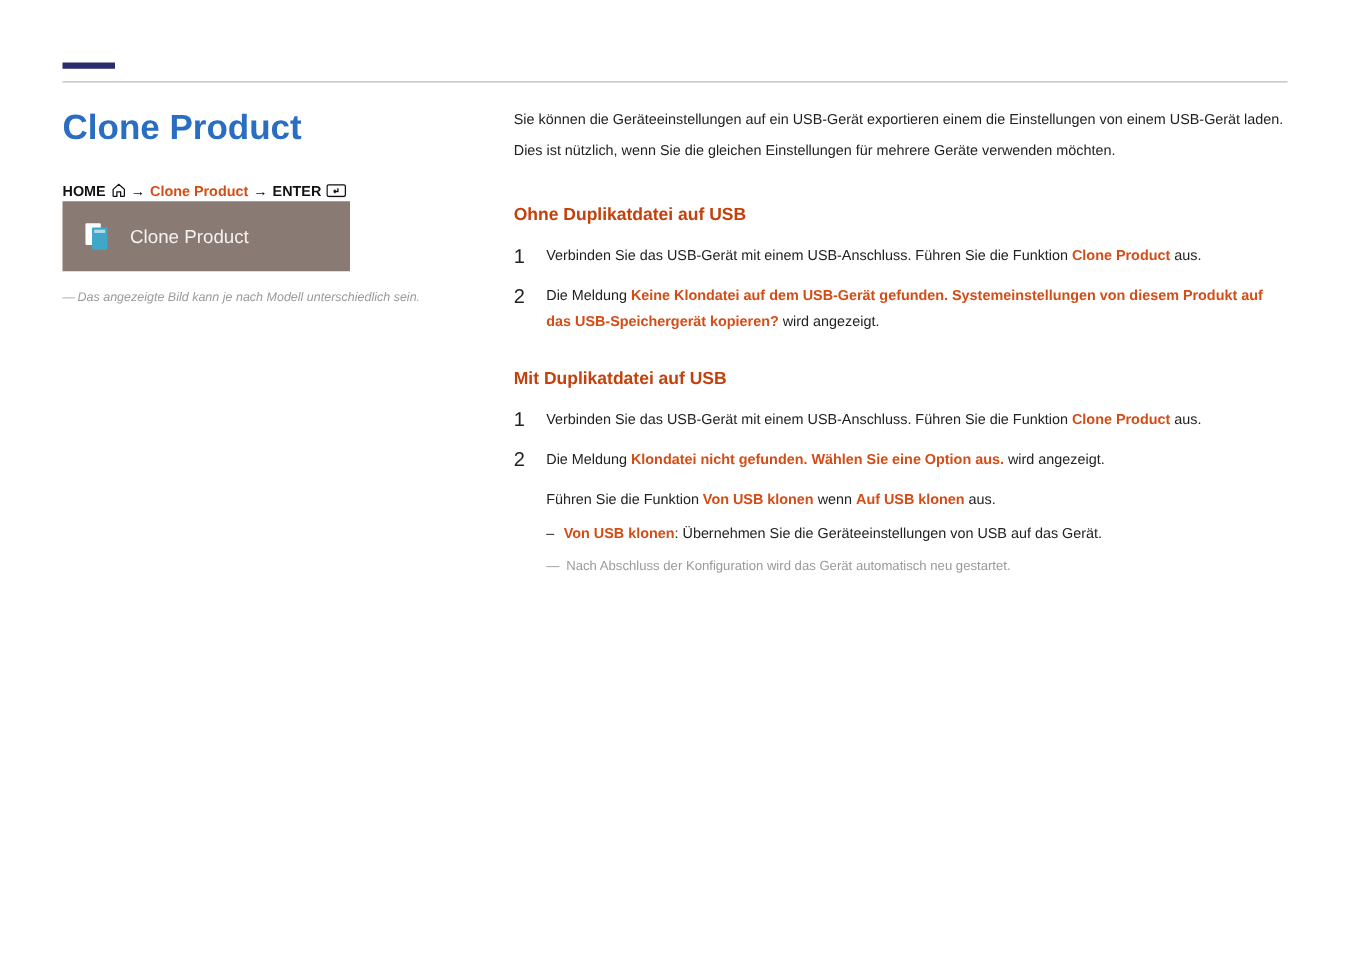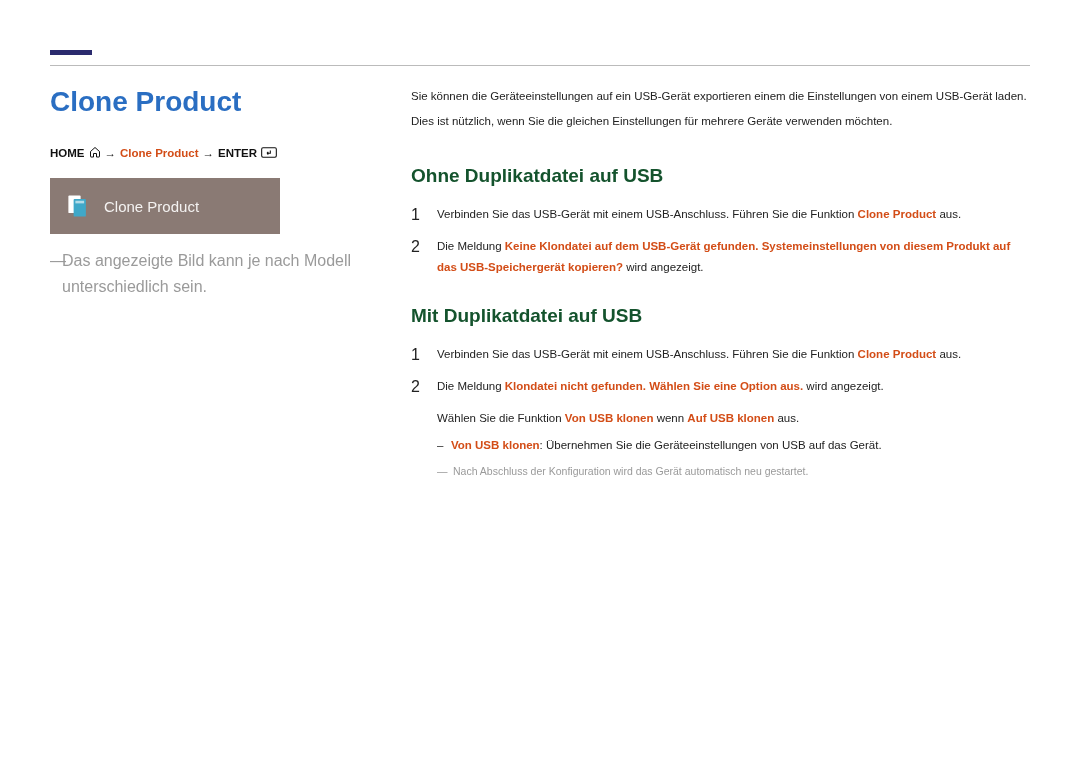--- a/index.html
+++ b/index.html
@@ -43,21 +43,20 @@
   h1.title {
     color: #2a6ec2;
     font-size: 28px;
     font-weight: 600;
     margin-bottom: 28px;
   }
   .breadcrumb {
     font-size: 11.5px;
     font-weight: 700;
     color: #111;
-    margin-bottom: 18px;
     display: flex;
     align-items: center;
     gap: 4px;
     flex-wrap: wrap;
   }
   .breadcrumb .hl { color: #d34d17; font-weight: 700; }
   .breadcrumb .icon {
     display: inline-block;
     font-size: 11px;
     vertical-align: middle;
@@ -78,38 +77,39 @@
     display: flex;
     align-items: center;
     justify-content: center;
   }
   .tile-label {
     color: #f4f2f1;
     font-size: 15px;
     font-weight: 300;
   }
   .note {
-    font-size: 16px;
+    font-size: 10px;
     color: #9a9a9a;
     line-height: 1.6;
     position: relative;
     padding-left: 12px;
+    font-style: italic;
   }
   .note::before {
     content: "―";
     position: absolute;
     left: 0;
     top: 0;
     color: #9a9a9a;
   }
   .right-col p { margin-bottom: 4px; }
   .right-col .section-h {
-    font-size: 19px;
+    font-size: 14px;
     font-weight: 700;
-    color: #14532d;
+    color: #c2410c;
     margin-top: 22px;
     margin-bottom: 10px;
   }
   .right-col .section-h.first { margin-top: 28px; }
   .numbered {
     display: flex;
     gap: 14px;
     margin-bottom: 10px;
   }
   .numbered .num {
@@ -234,21 +234,21 @@
       </div>
 
       <div class="numbered">
         <div class="num">2</div>
         <div class="body">
           <span>Die Meldung </span><span class="hl-red">Klondatei nicht gefunden. Wählen Sie eine Option aus.</span><span> wird angezeigt.</span>
         </div>
       </div>
 
       <div class="sub-text">
-        <span>Wählen Sie die Funktion </span><span class="hl-red">Von USB klonen</span><span> wenn </span><span class="hl-red">Auf USB klonen</span><span> aus.</span>
+        <span>Führen Sie die Funktion </span><span class="hl-red">Von USB klonen</span><span> wenn </span><span class="hl-red">Auf USB klonen</span><span> aus.</span>
       </div>
 
       <div class="dash-list">
         <div class="dash-item">
           <span class="hl-red">Von USB klonen</span><span>: Übernehmen Sie die Geräteeinstellungen von USB auf das Gerät.</span>
         </div>
       </div>
 
       <div class="foot-note">Nach Abschluss der Konfiguration wird das Gerät automatisch neu gestartet.</div>
     </div>

